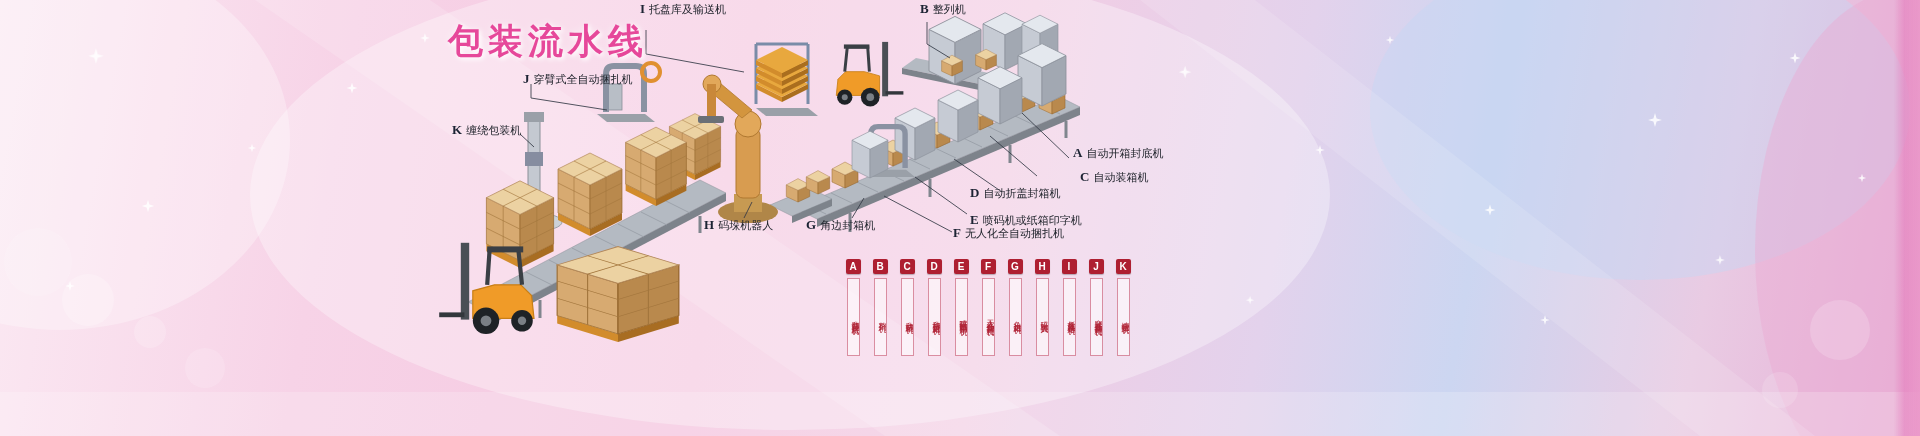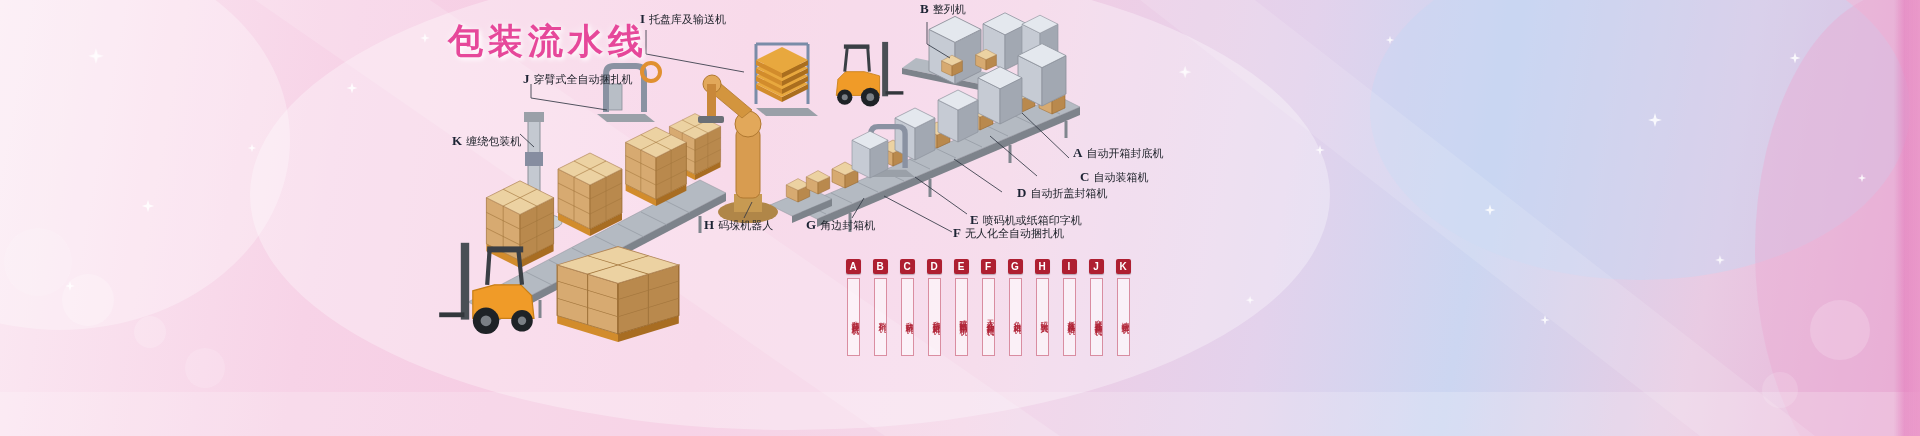--- a/index.html
+++ b/index.html
@@ -235,42 +235,42 @@
 
   <div class="callout" style="left:1073px;top:144px">
     <span class="co-letter">A</span><span class="co-label">自动开箱封底机</span>
   </div>
   <div class="callout" style="left:920px;top:0">
     <span class="co-letter">B</span><span class="co-label">整列机</span>
   </div>
   <div class="callout" style="left:1080px;top:168px">
     <span class="co-letter">C</span><span class="co-label">自动装箱机</span>
   </div>
-  <div class="callout" style="left:1017px;top:184px">
+  <div class="callout" style="left:970px;top:184px">
     <span class="co-letter">D</span><span class="co-label">自动折盖封箱机</span>
   </div>
   <div class="callout" style="left:970px;top:211px">
     <span class="co-letter">E</span><span class="co-label">喷码机或纸箱印字机</span>
   </div>
   <div class="callout" style="left:953px;top:224px">
     <span class="co-letter">F</span><span class="co-label">无人化全自动捆扎机</span>
   </div>
   <div class="callout" style="left:806px;top:216px">
     <span class="co-letter">G</span><span class="co-label">角边封箱机</span>
   </div>
   <div class="callout" style="left:704px;top:216px">
     <span class="co-letter">H</span><span class="co-label">码垛机器人</span>
   </div>
-  <div class="callout" style="left:640px;top:10px">
+  <div class="callout" style="left:640px;top:0">
     <span class="co-letter">I</span><span class="co-label">托盘库及输送机</span>
   </div>
   <div class="callout" style="left:523px;top:70px">
     <span class="co-letter">J</span><span class="co-label">穿臂式全自动捆扎机</span>
   </div>
-  <div class="callout" style="left:452px;top:132px">
+  <div class="callout" style="left:452px;top:121px">
     <span class="co-letter">K</span><span class="co-label">缠绕包装机</span>
   </div>
 
   <div class="legend">
     <div class="legend-item">
       <span class="tag">A</span>
       <span class="strip">自动开箱封底机</span>
     </div>
     <div class="legend-item">
       <span class="tag">B</span>

